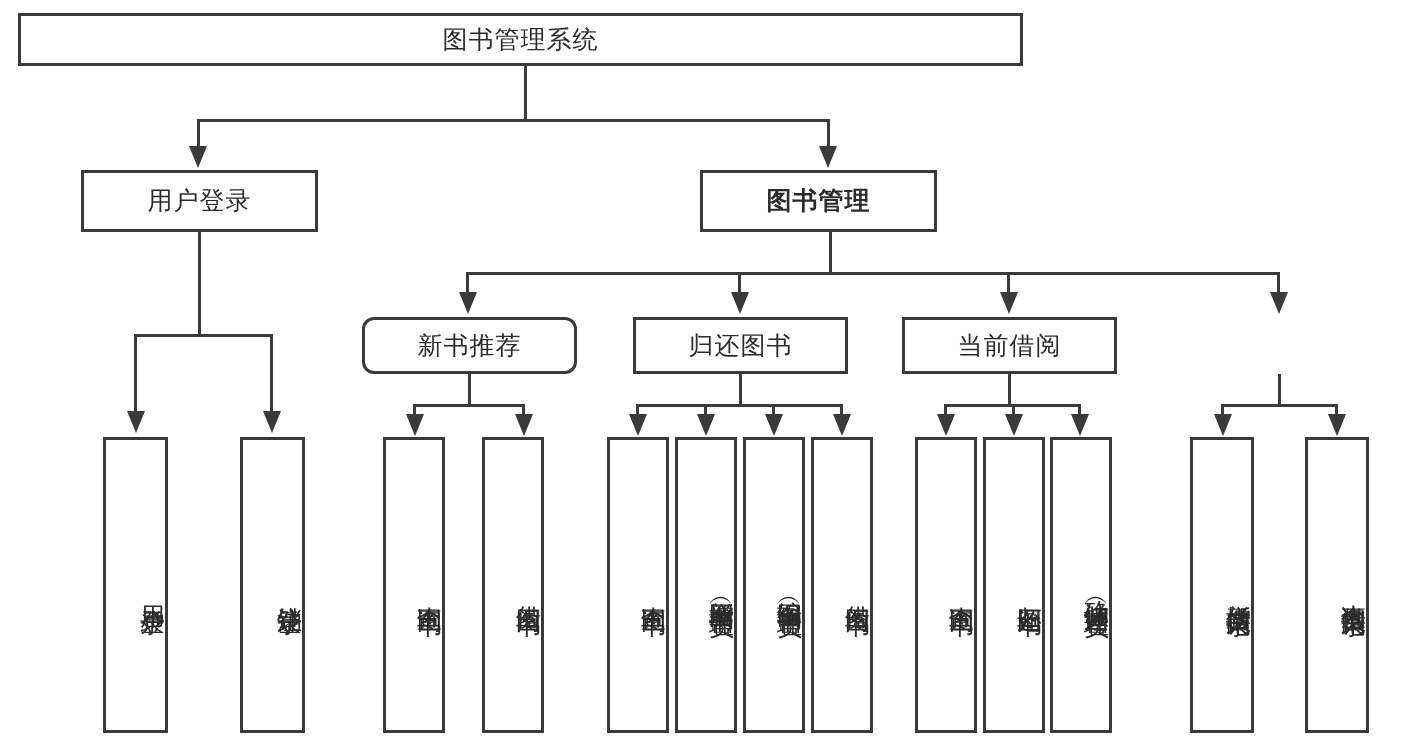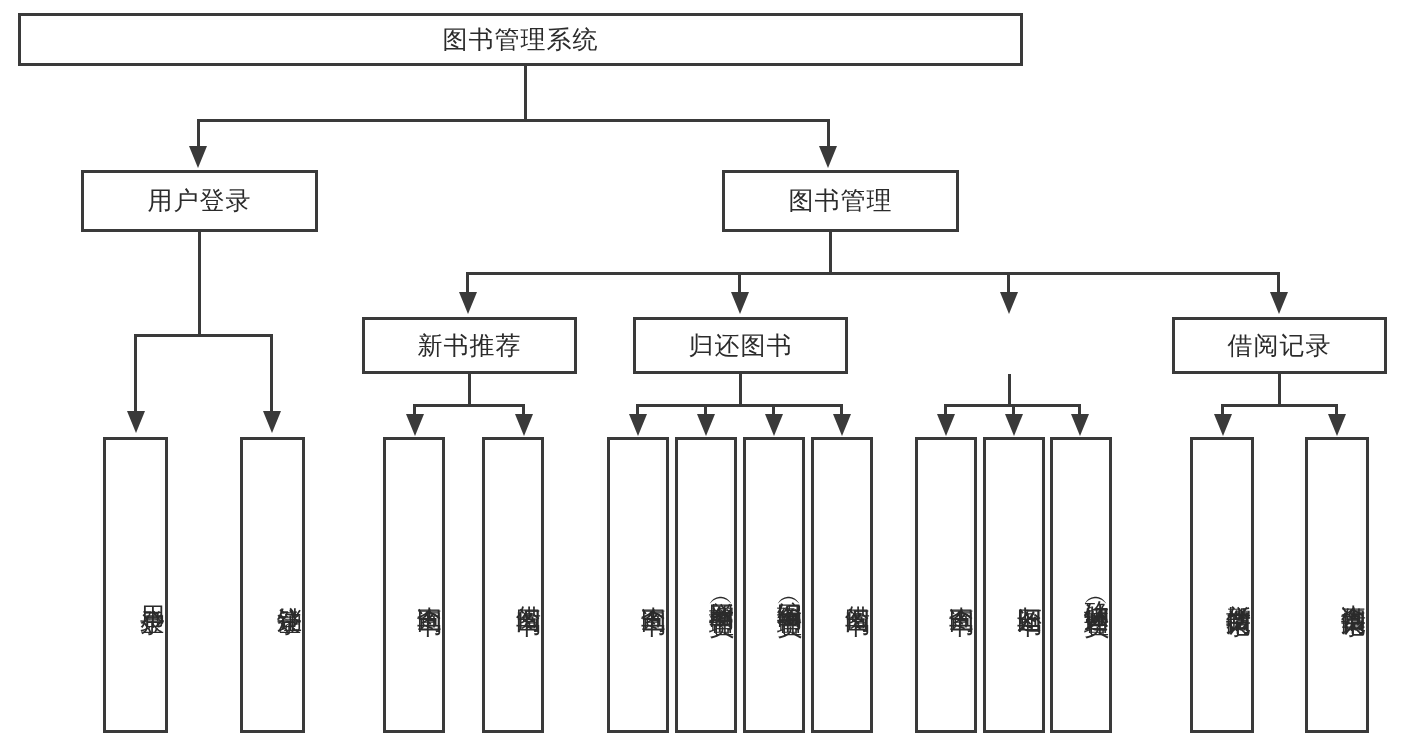--- a/index.html
+++ b/index.html
@@ -86,21 +86,21 @@
 
   <div class="edge v" style="left:197px; top:119px; width:3px; height:29px;"></div>
   <div class="arrow" style="left:189px; top:146px;"></div>
 
   <div class="edge v" style="left:827px; top:119px; width:3px; height:29px;"></div>
   <div class="arrow" style="left:819px; top:146px;"></div>
 
   <div class="node horiz" style="left:81px; top:170px; width:237px; height:62px;">
     <span>用户登录</span>
   </div>
-  <div class="node horiz" style="left:722px; top:170px; width:237px; height:62px;">
+  <div class="node horiz" style="left:700px; top:170px; width:237px; height:62px;font-weight:bold;">
     <span>图书管理</span>
   </div>
 
   <div class="edge v" style="left:198px; top:232px; width:3px; height:104px;"></div>
   <div class="edge h" style="left:134px; top:334px; width:139px; height:3px;"></div>
   <div class="edge v" style="left:134px; top:334px; width:3px; height:79px;"></div>
   <div class="arrow" style="left:127px; top:411px;"></div>
   <div class="edge v" style="left:270px; top:334px; width:3px; height:79px;"></div>
   <div class="arrow" style="left:263px; top:411px;"></div>
 
@@ -108,28 +108,28 @@
   <div class="edge h" style="left:466px; top:272px; width:814px; height:3px;"></div>
   <div class="edge v" style="left:466px; top:272px; width:3px; height:22px;"></div>
   <div class="arrow" style="left:459px; top:292px;"></div>
   <div class="edge v" style="left:738px; top:272px; width:3px; height:22px;"></div>
   <div class="arrow" style="left:731px; top:292px;"></div>
   <div class="edge v" style="left:1007px; top:272px; width:3px; height:22px;"></div>
   <div class="arrow" style="left:1000px; top:292px;"></div>
   <div class="edge v" style="left:1277px; top:272px; width:3px; height:22px;"></div>
   <div class="arrow" style="left:1270px; top:292px;"></div>
 
-  <div class="node horiz" style="left:362px; top:317px; width:215px; height:57px;">
+  <div class="node horiz" style="left:362px; top:317px; width:215px; height:57px;border-radius:12px;">
     <span>新书推荐</span>
   </div>
   <div class="node horiz" style="left:633px; top:317px; width:215px; height:57px;">
     <span>归还图书</span>
   </div>
-  <div class="node horiz" style="left:1172px; top:317px; width:215px; height:57px;">
-    <span>借阅记录</span>
+  <div class="node horiz" style="left:902px; top:317px; width:215px; height:57px;">
+    <span>当前借阅</span>
   </div>
 
   <div class="edge v" style="left:468px; top:374px; width:3px; height:32px;"></div>
   <div class="edge h" style="left:413px; top:404px; width:112px; height:3px;"></div>
   <div class="edge v" style="left:413px; top:404px; width:3px; height:12px;"></div>
   <div class="arrow" style="left:406px; top:414px;"></div>
   <div class="edge v" style="left:522px; top:404px; width:3px; height:12px;"></div>
   <div class="arrow" style="left:515px; top:414px;"></div>
 
   <div class="edge v" style="left:739px; top:374px; width:3px; height:32px;"></div>

